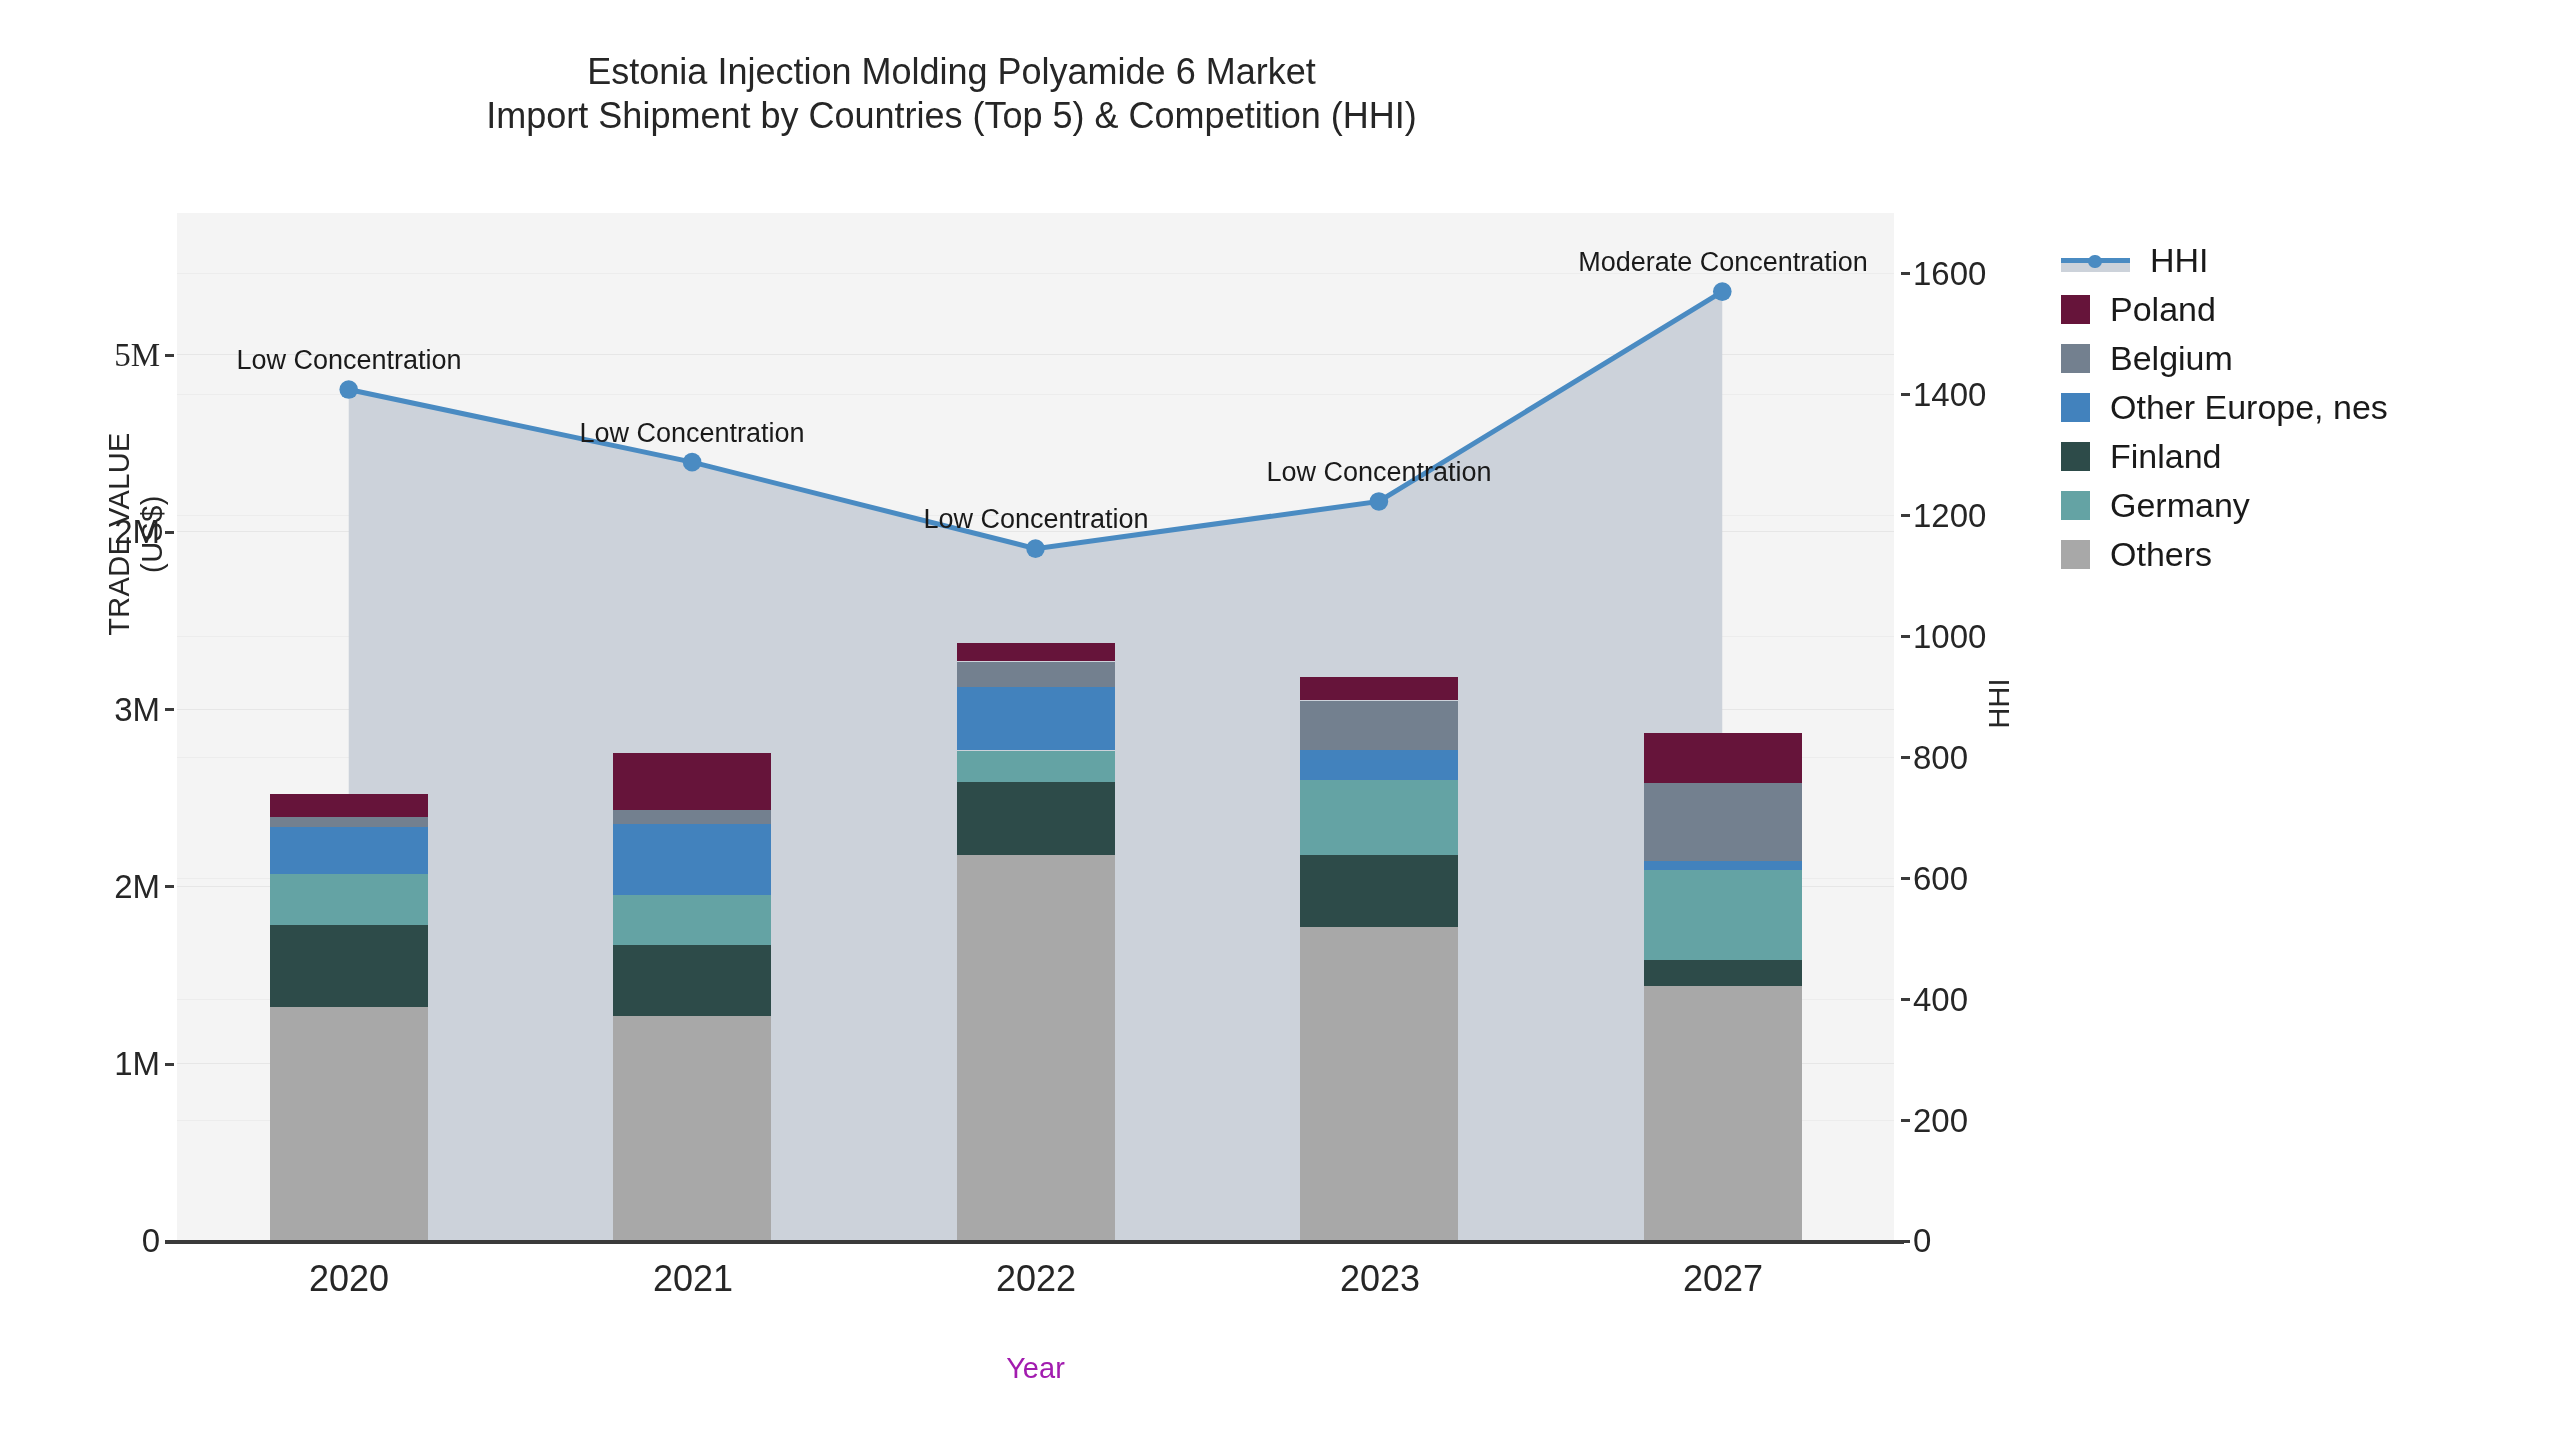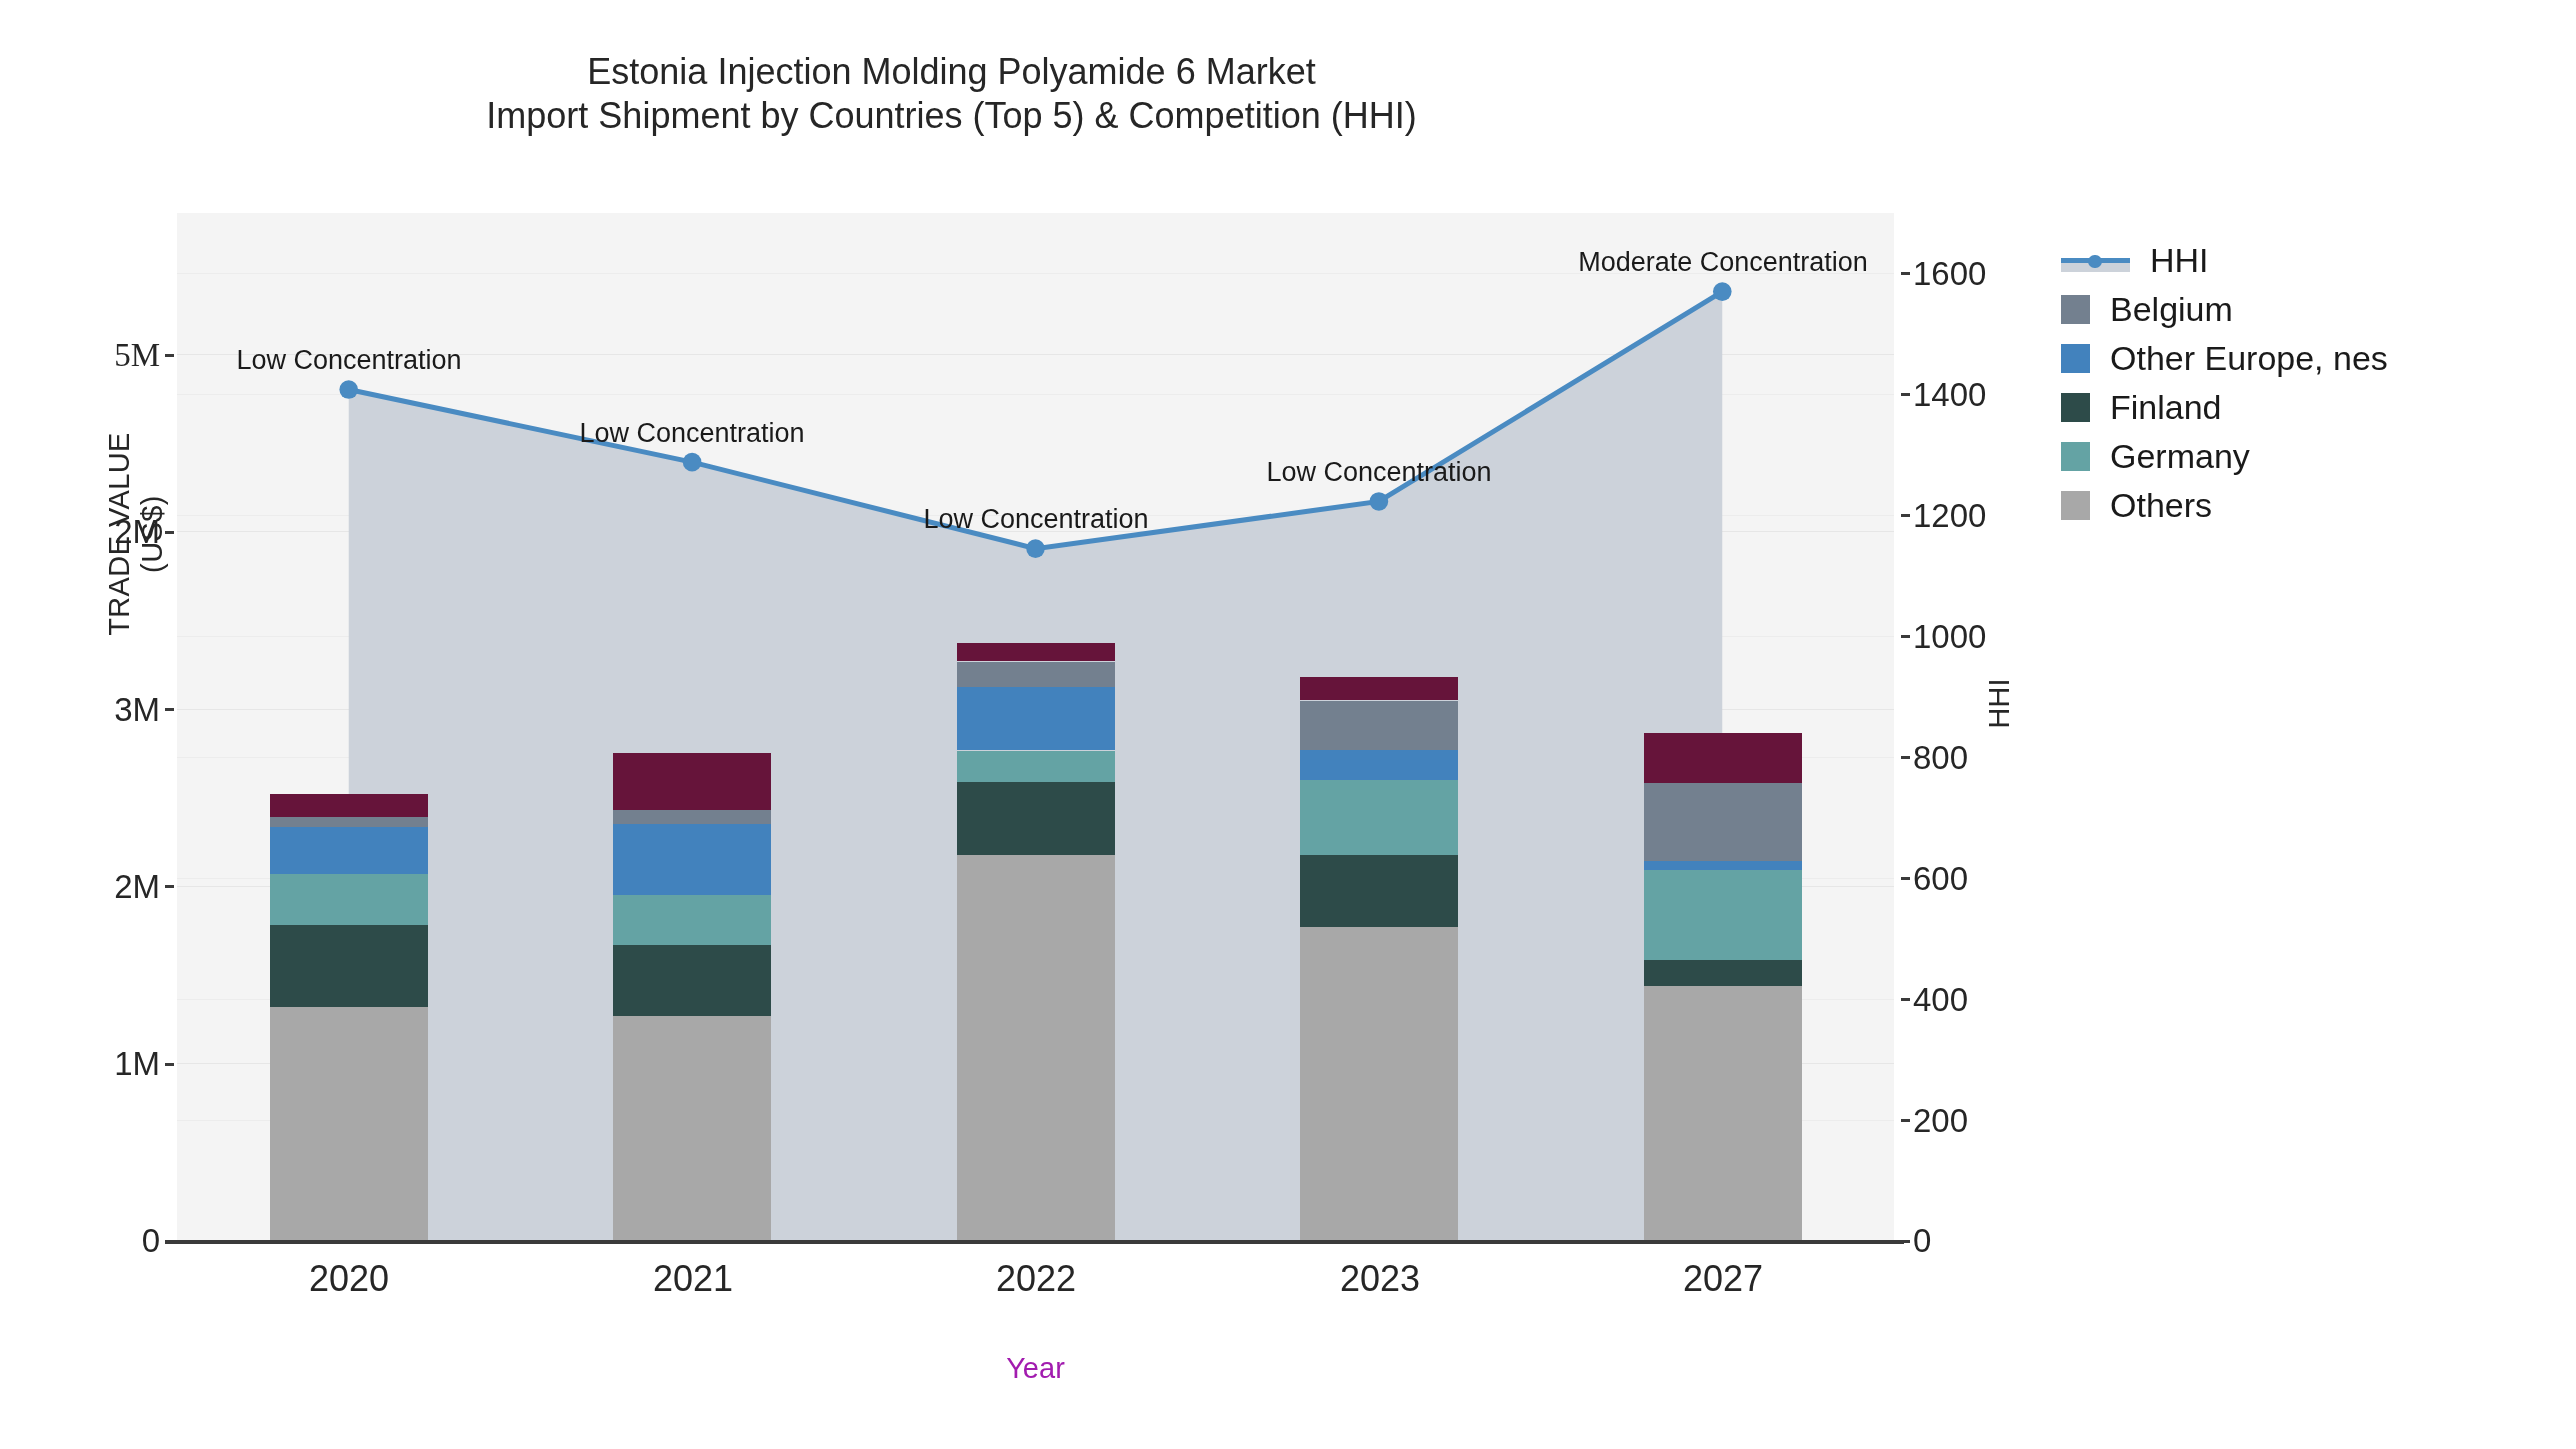--- a/index.html
+++ b/index.html
@@ -183,20 +183,24 @@
   <div id="legend">
       <div class="legend-row">
         <span class="legend-line">
           <span class="lfill"></span>
           <span class="lstroke" style="background:#4a8bc2"></span>
           <span class="ldot" style="background:#4a8bc2"></span>
         </span>
         <span class="legend-label">HHI</span>
       </div>
       <div class="legend-row">
+        <span class="legend-swatch" style="background: rgb(102, 20, 58);"></span>
+        <span class="legend-label">Poland</span>
+      </div>
+      <div class="legend-row">
         <span class="legend-swatch" style="background: rgb(115, 128, 143);"></span>
         <span class="legend-label">Belgium</span>
       </div>
       <div class="legend-row">
         <span class="legend-swatch" style="background: rgb(66, 130, 189);"></span>
         <span class="legend-label">Other Europe, nes</span>
       </div>
       <div class="legend-row">
         <span class="legend-swatch" style="background: rgb(45, 75, 73);"></span>
         <span class="legend-label">Finland</span>

